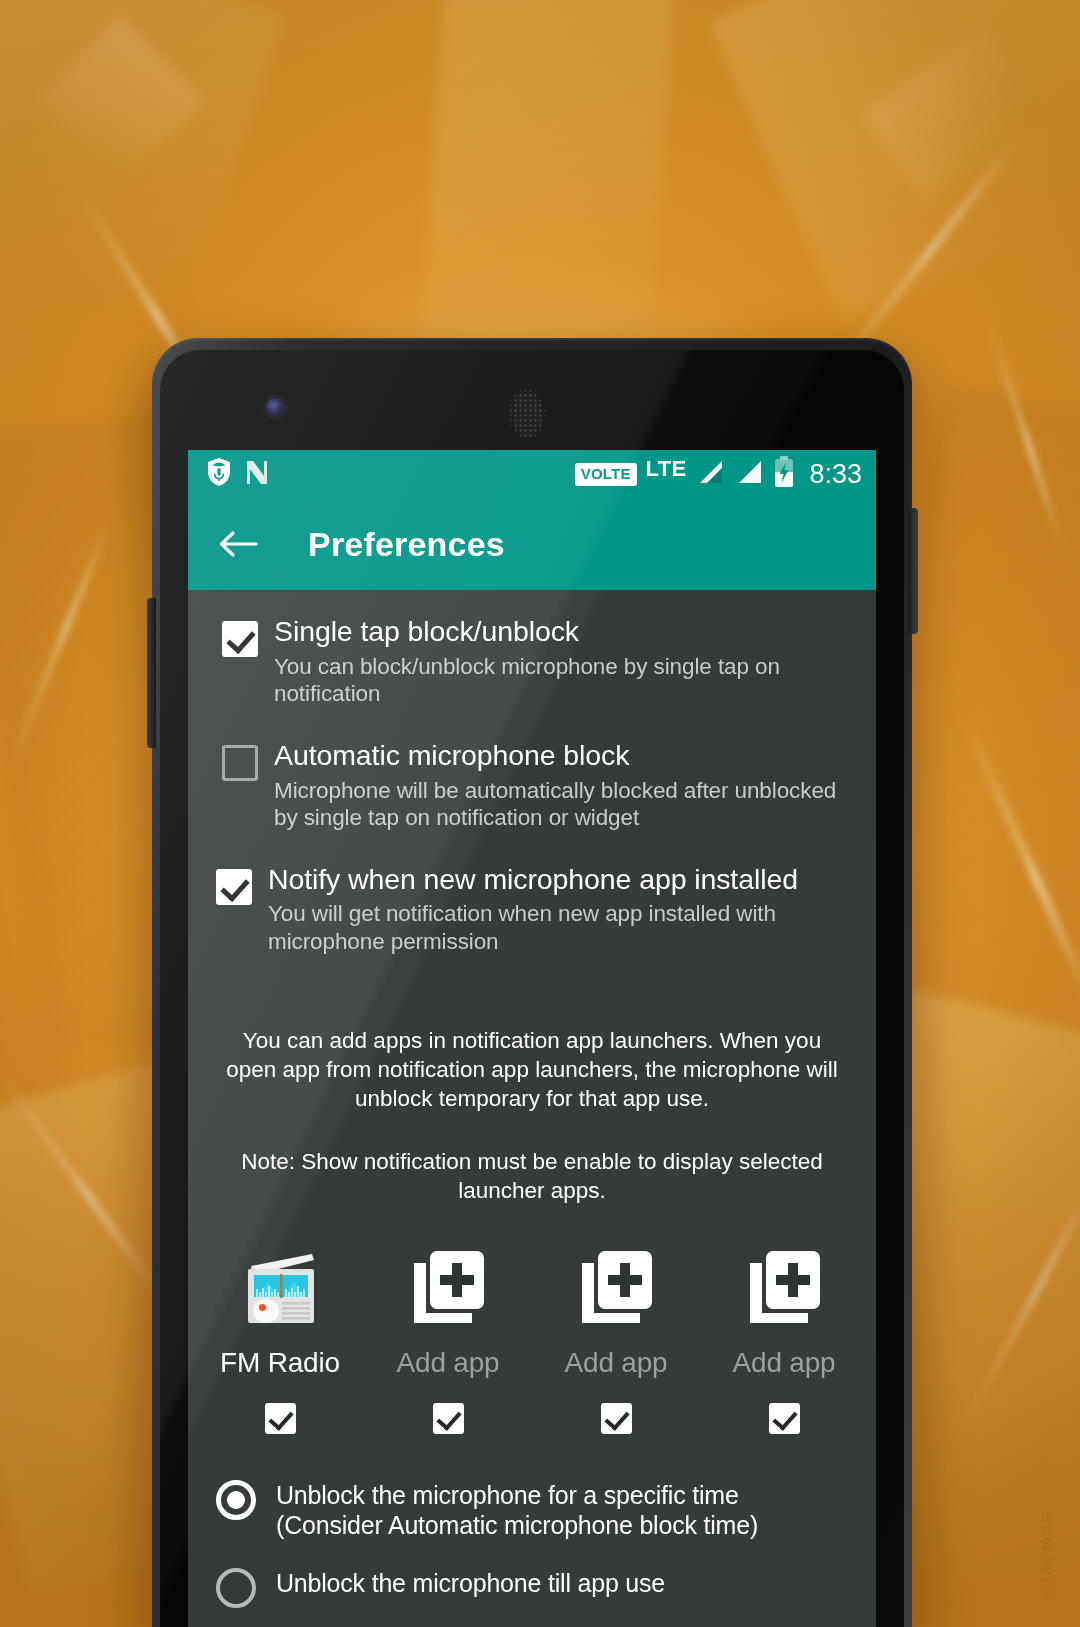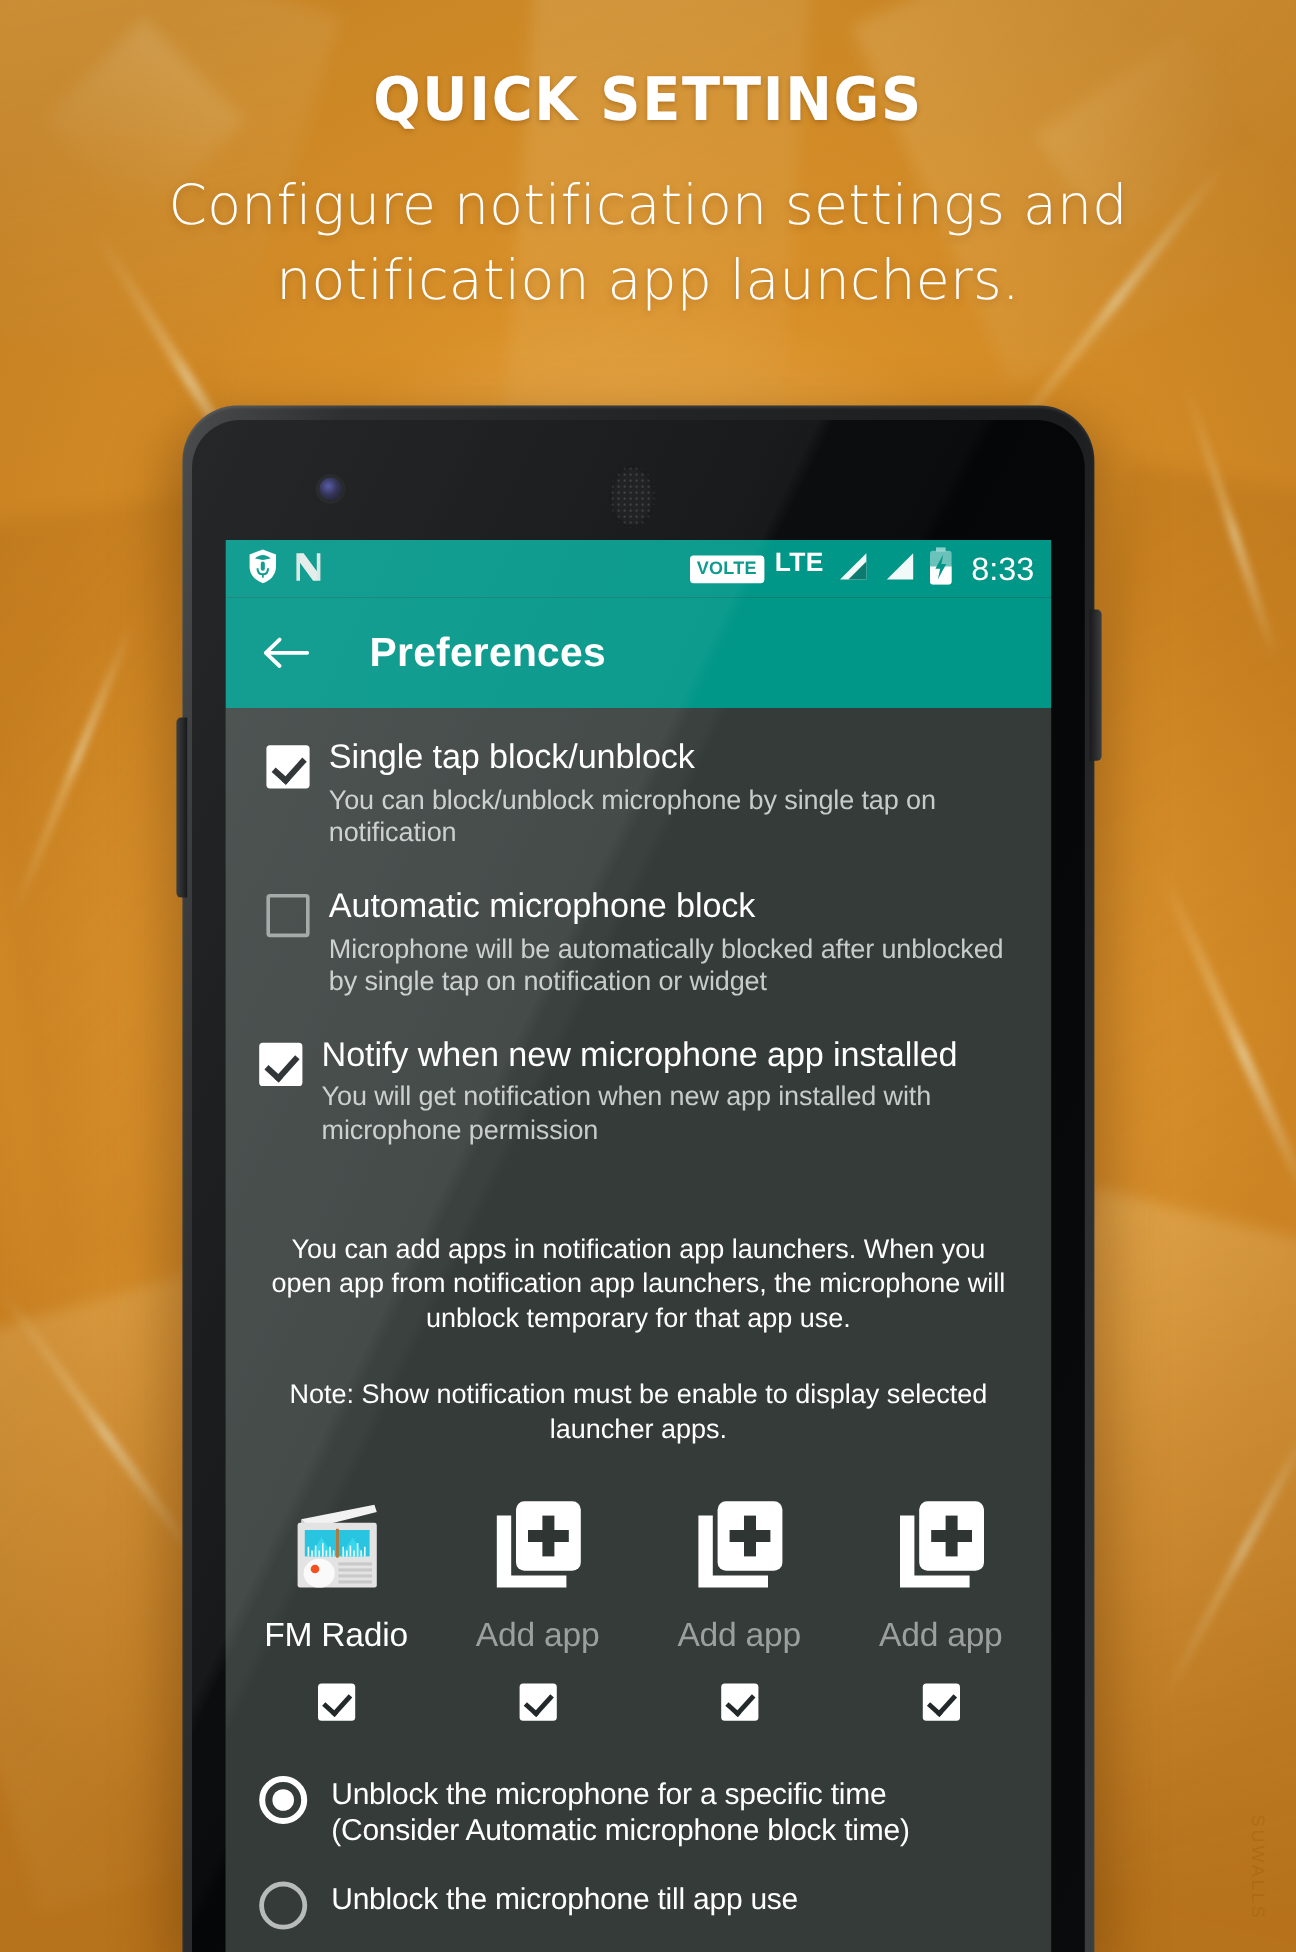--- a/index.html
+++ b/index.html
@@ -390,24 +390,20 @@
     <div class="streak" style="left:905px;top:430px;width:240px;height:7px;transform:rotate(72deg);"></div>
     <div class="streak" style="left:-70px;top:640px;width:260px;height:6px;transform:rotate(-68deg);"></div>
     <div class="streak" style="left:880px;top:860px;width:300px;height:9px;transform:rotate(66deg);"></div>
     <div class="streak" style="left:-60px;top:1180px;width:280px;height:8px;transform:rotate(54deg);"></div>
     <div class="streak" style="left:900px;top:1300px;width:260px;height:7px;transform:rotate(-62deg);"></div>
     <div class="shard" style="left:60px;top:40px;width:120px;height:120px;transform:rotate(45deg);background:linear-gradient(150deg,rgba(255,230,170,0.5),rgba(210,135,30,0.1));"></div>
     <div class="shard" style="left:880px;top:60px;width:150px;height:110px;transform:rotate(-35deg);"></div>
   </div>
   <div class="bg-vig"></div>
 
-  <div class="hero">
-    <div class="hero-title">QUICK SETTINGS</div>
-    <div class="hero-sub">Configure notification settings and notification app launchers.</div>
-  </div>
 
   <div id="phone">
     <div class="phone-shadow"></div>
     <div class="phone-body"></div>
     <div class="phone-glass"></div>
     <div class="btn-power"></div>
     <div class="btn-vol"></div>
     <div class="cam"></div>
     <div class="speaker"></div>
 

